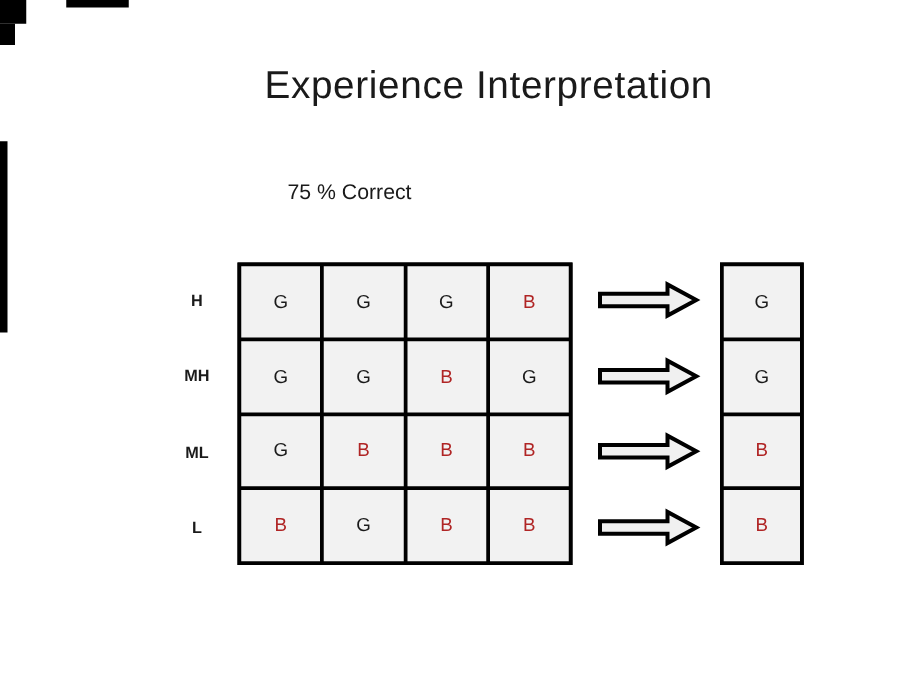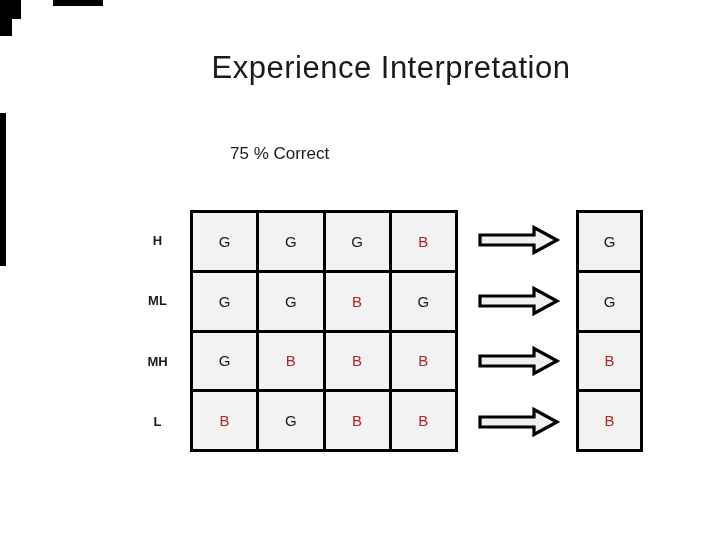--- a/index.html
+++ b/index.html
@@ -82,22 +82,22 @@
   <div class="edge-artifact art-corner-a"></div>
   <div class="edge-artifact art-corner-b"></div>
   <div class="edge-artifact art-top"></div>
   <div class="edge-artifact art-left"></div>
 
   <div class="title">Experience Interpretation</div>
   <div class="subtitle">75 % Correct</div>
 
   <div class="row-labels">
       <div class="row-label">H</div>
+      <div class="row-label">MH</div>
       <div class="row-label">ML</div>
-      <div class="row-label">MH</div>
       <div class="row-label">L</div>
     </div>
 
   <div class="matrix">
       <div class="cell good">G</div>
       <div class="cell good">G</div>
       <div class="cell good">G</div>
       <div class="cell bad">B</div>
       <div class="cell good">G</div>
       <div class="cell good">G</div>

